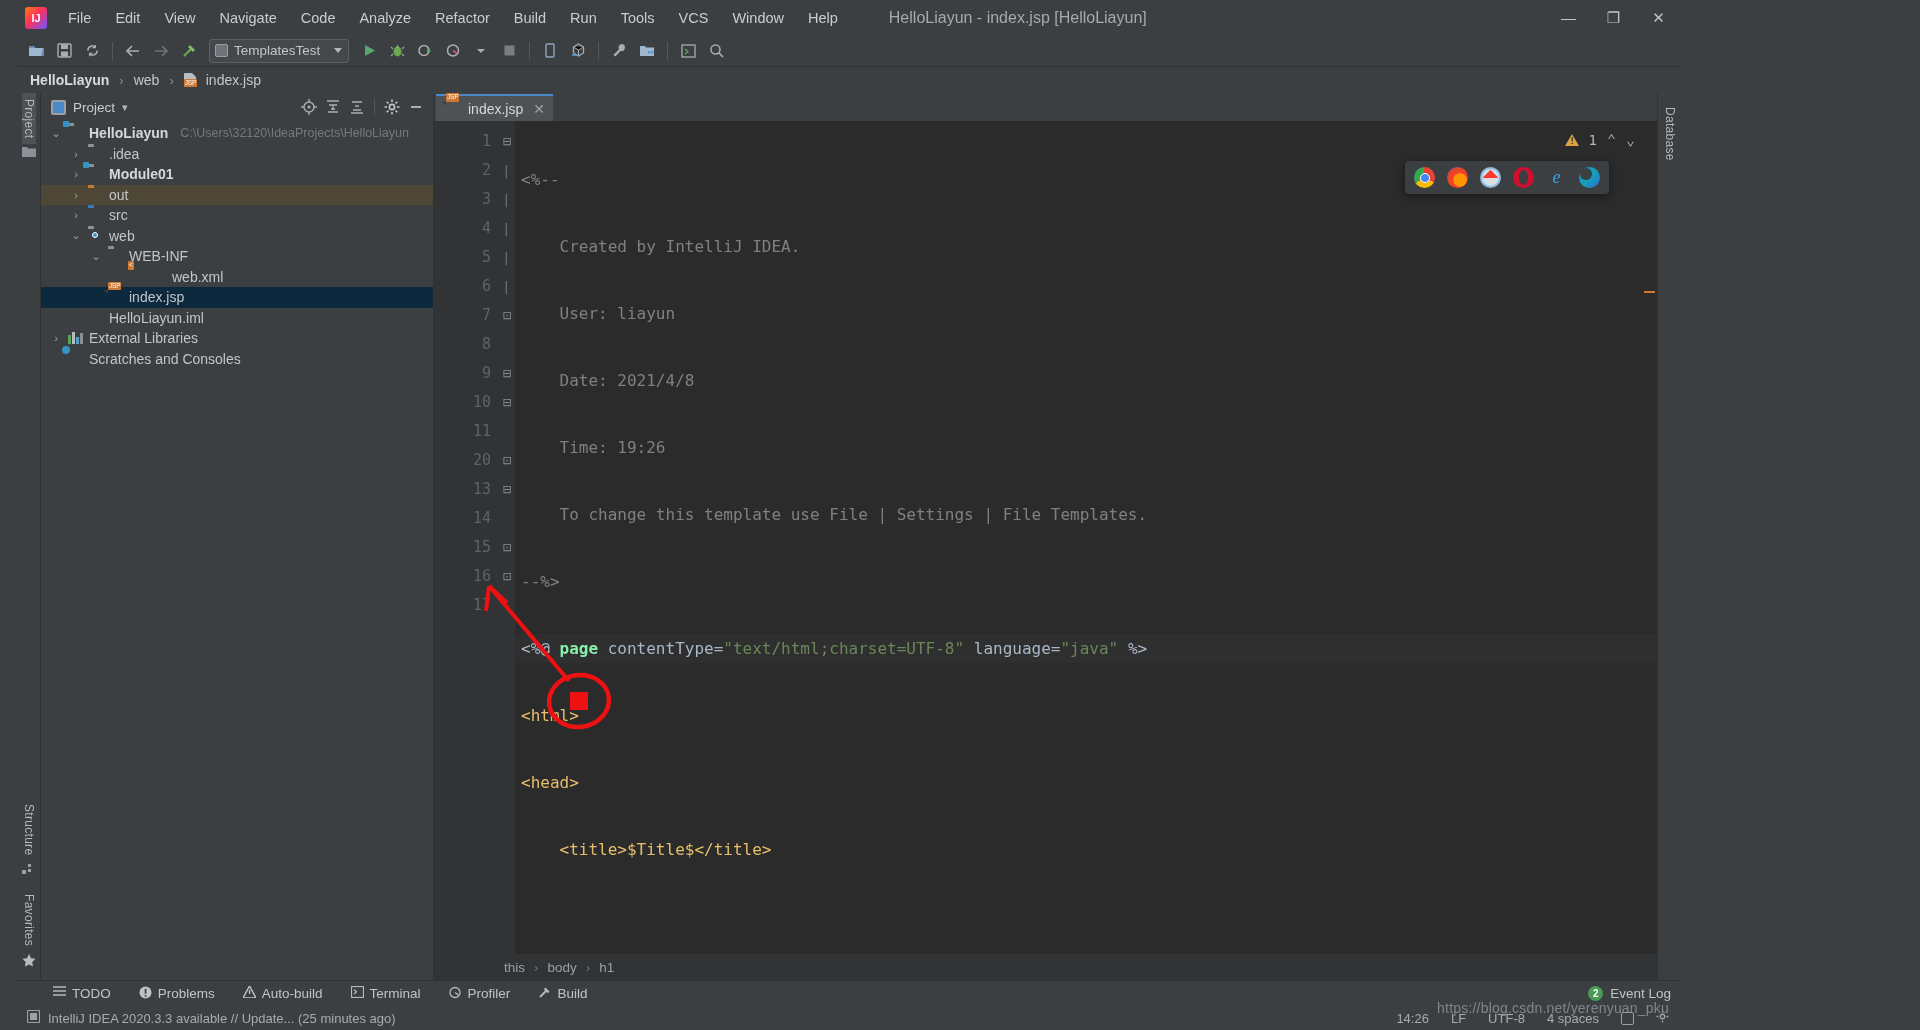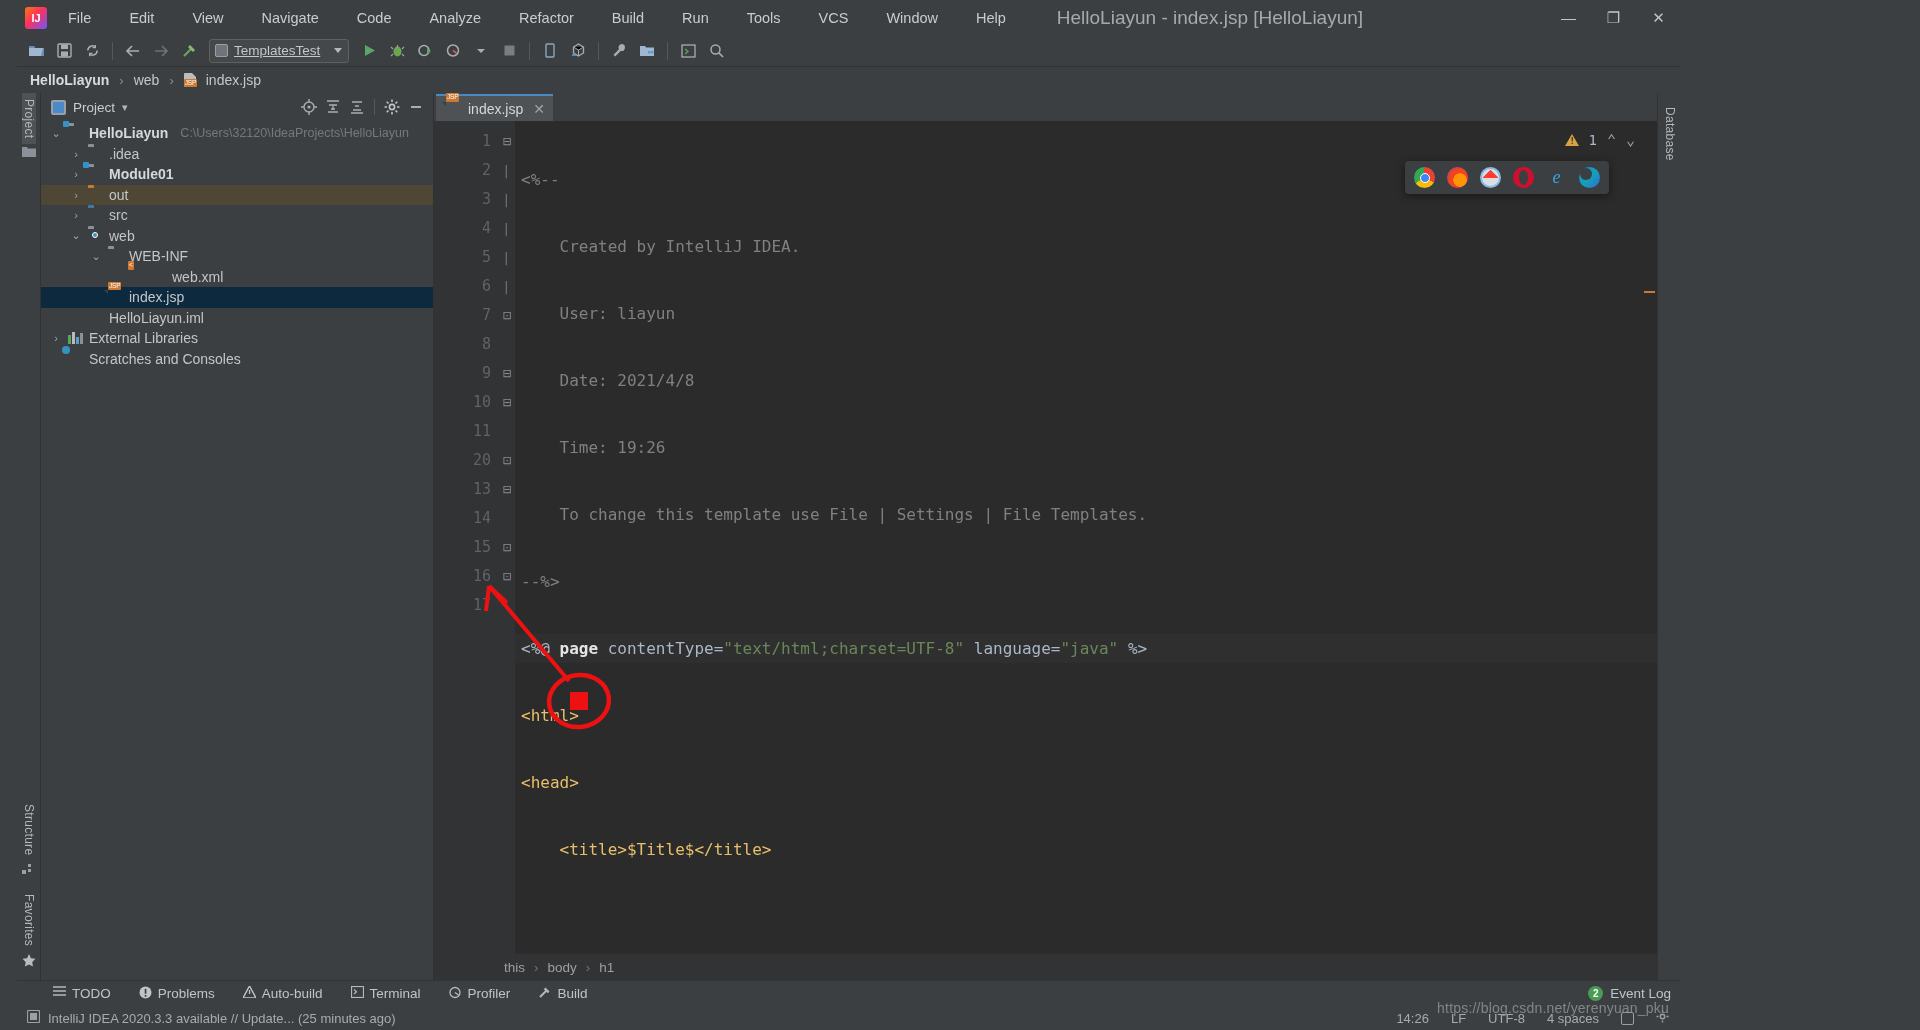--- a/index.html
+++ b/index.html
@@ -16,27 +16,27 @@
   .titlebar {
     height: 35px; background: #3c3f41; display: flex; align-items: center;
     flex: 0 0 35px; position: relative;
   }
   .logo {
     width: 22px; height: 22px; margin: 0 10px 0 8px; border-radius: 3px;
     background: linear-gradient(135deg,#f97a12 0%,#fe315d 45%,#6b57ff 100%);
     display: flex; align-items: center; justify-content: center;
     font-size: 11px; font-weight: bold; color: #fff; font-family: "Liberation Sans", sans-serif;
   }
-  .menubar { display: flex; align-items: center; gap: 16px; }
+  .menubar { display: flex; align-items: center; gap: 2px; }
   .menu-item {
     padding: 5px 11px; font-size: 14.5px; color: #c8cdd1; cursor: default;
     font-family: "Liberation Sans", sans-serif;
   }
   .win-title {
-    margin-left: 40px; font-size: 19px; color: #a6aaae;
+    margin-left: 40px; font-size: 16px; color: #a6aaae;
   }
   .win-controls {
     position: absolute; right: 0; top: 0; height: 35px; display: flex; align-items: center;
   }
   .win-btn {
     width: 45px; height: 35px; display: flex; align-items: center; justify-content: center;
     font-size: 15px; color: #c0c4c7; cursor: default;
   }
 
   
@@ -48,21 +48,20 @@
   .tb-icon {
     width: 26px; height: 26px; display: flex; align-items: center; justify-content: center;
     cursor: default; border-radius: 3px;
   }
   .tb-sep { width: 1px; height: 18px; background: #555858; margin: 0 5px; }
   .run-config {
     display: flex; align-items: center; gap: 6px; height: 24px;
     border: 1px solid #5e6060; border-radius: 3px; padding: 0 6px 0 5px;
     background: #45484a; margin: 0 5px; font-size: 13.5px; color: #c3c7ca;
     min-width: 140px;
-    text-decoration: underline;
   }
   .cfg-box { width: 13px; height: 13px; border: 1.5px solid #9aa0a6; border-radius: 2px; background:#6e7479; }
   .caret-dn { width: 0; height: 0; border-left: 4px solid transparent; border-right: 4px solid transparent; border-top: 5px solid #b4b8bb; margin-left: auto; }
 
   
   .navbar {
     height: 26px; flex: 0 0 26px; background: #3c3f41; display: flex; align-items: center;
     padding-left: 10px; font-size: 14px; gap: 3px;
   }
   .crumb { color: #c3c7ca; padding: 2px 3px; cursor: default; }
@@ -153,21 +152,21 @@
   .fmark { height:29px; display:flex; align-items:center; justify-content:center; color:#8a8f93; font-size:11px; }
   .codearea {
     flex:1 1 auto; position:relative; padding-top:6px;
     font-family: "DejaVu Sans Mono","Liberation Mono",monospace; font-size:16px;
     white-space:pre; overflow:hidden;
   }
   .cl { height:29px; line-height:29px; padding-left:6px; }
   .cl.injline { background:#2f2f2f; }
   .c-comment { color:#808080; }
   .c-tag     { color:#e8bf6a; }
-  .c-kw      { color:#e5e5e5; font-weight:bold; }
+  .c-kw      { color:#86efac; font-weight:bold; }
   .c-str     { color:#6a8759; }
   .c-plain   { color:#a9b7c6; }
 
   .inspect {
     position:absolute; right:22px; top:10px; display:flex; align-items:center; gap:10px;
     font-size:14px; color:#a9b7c6;
   }
   .warn-tri { width:0;height:0;border-left:7px solid transparent;border-right:7px solid transparent;border-bottom:12px solid #d9a343; position:relative; }
   .warn-tri:after{content:'!';position:absolute;left:-2px;top:2px;font-size:9px;color:#2b2b2b;font-weight:bold;}
   .chev { color:#a0a4a8; font-size:15px; cursor:default; }

